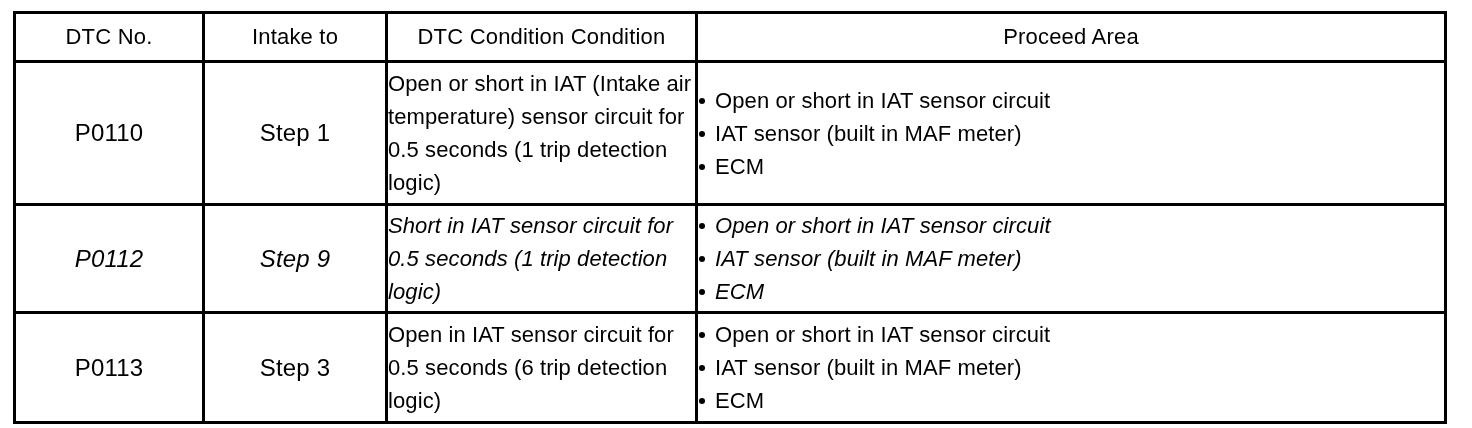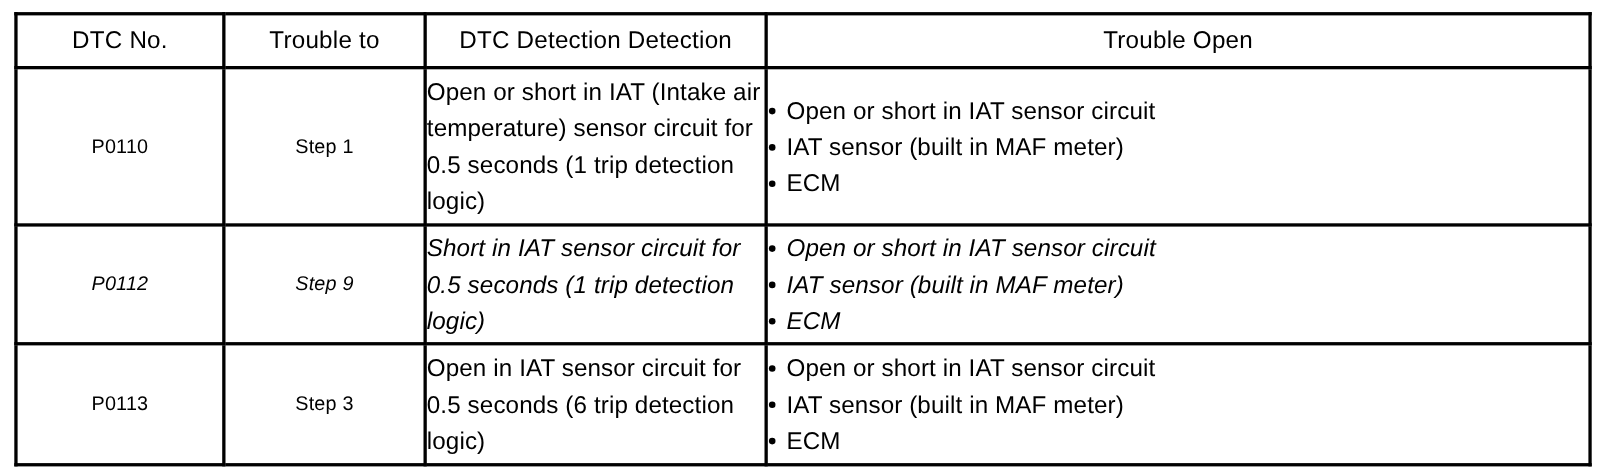--- a/index.html
+++ b/index.html
@@ -56,21 +56,21 @@
     height: 46px;
     font-weight: normal;
     font-size: 22px;
     text-align: center;
     letter-spacing: 0.2px;
   }
 
   td.cell-dtc,
   td.cell-proceed {
     text-align: center;
-    font-size: 18px;
+    font-size: 24px;
     letter-spacing: 0.2px;
   }
 
   td.cell-cond {
     text-align: left;
     font-size: 22px;
     line-height: 33px;
     padding: 10px 9px 10px 12px;
     vertical-align: top;
     letter-spacing: 0.1px;
@@ -122,23 +122,23 @@
     <colgroup>
       <col class="c-dtc">
       <col class="c-proceed">
       <col class="c-cond">
       <col class="c-trouble">
     </colgroup>
 
     <thead>
       <tr>
         <th>DTC No.</th>
-        <th>Trouble to</th>
-        <th>DTC Detection Detection</th>
-        <th>Trouble Open</th>
+        <th>Intake to</th>
+        <th>DTC Condition Condition</th>
+        <th>Proceed Area</th>
       </tr>
     </thead>
 
     <tbody>
 
       <tr class="row-1">
         <td class="cell-dtc">P0110</td>
         <td class="cell-proceed">Step 1</td>
         <td class="cell-cond">Open or short in IAT (Intake air temperature) sensor circuit for 0.5 seconds (1 trip detection logic)</td>
         <td class="cell-trouble">

